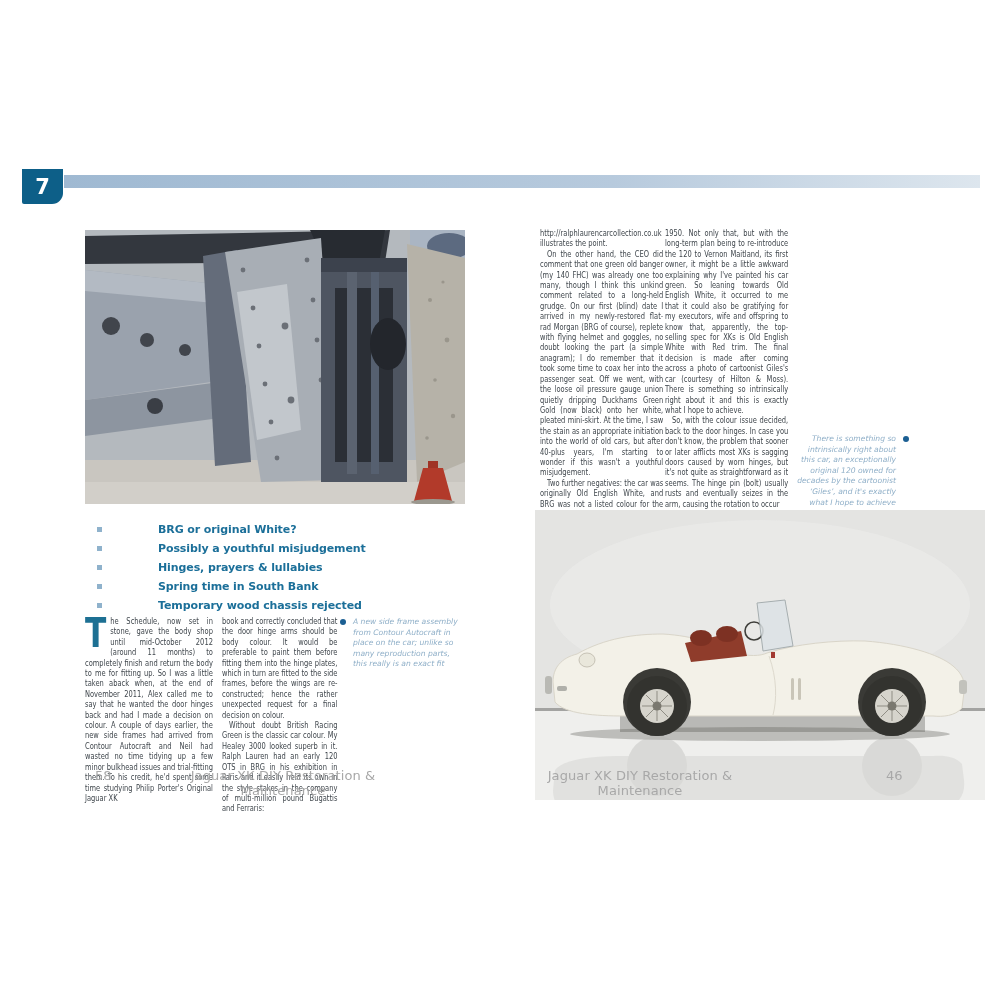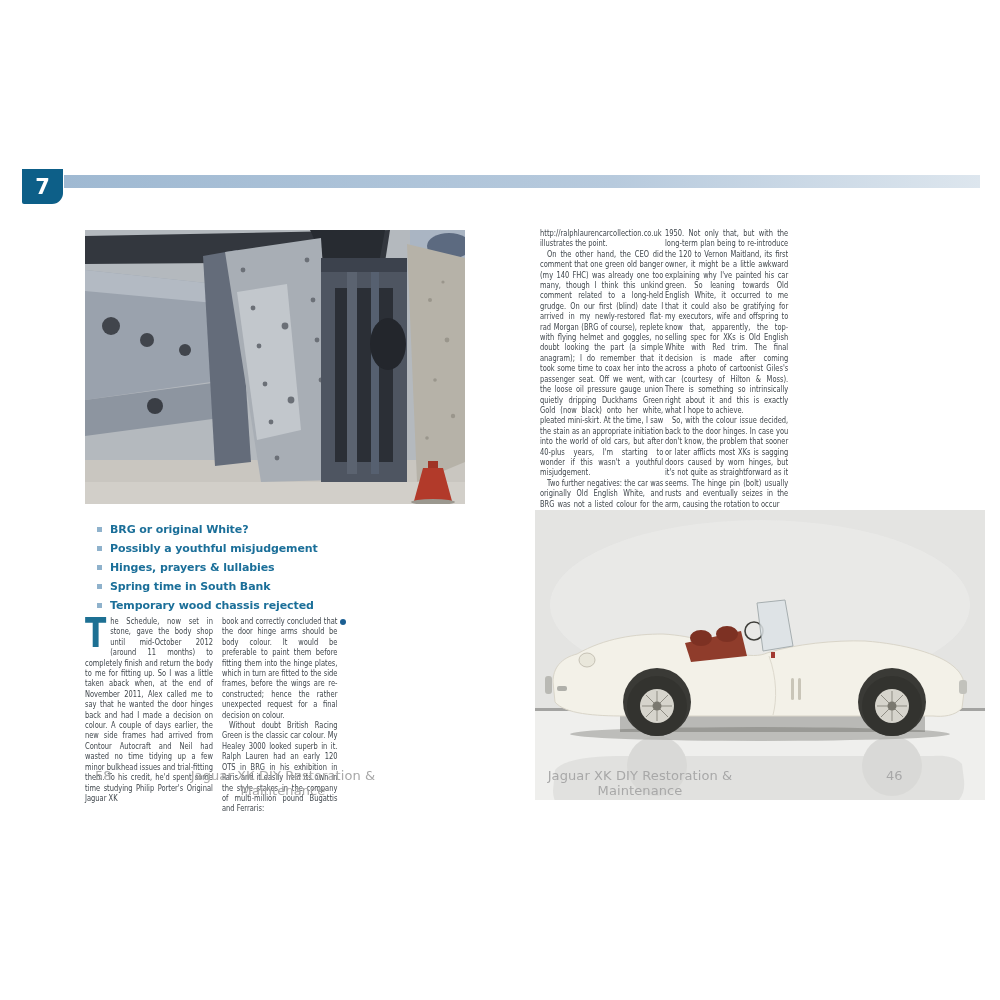--- a/index.html
+++ b/index.html
@@ -15,21 +15,21 @@
 
   
   .photo{position:absolute;overflow:hidden;}
   .photo-left{left:85px;top:230px;width:380px;height:274px;}
   .photo-right{left:535px;top:510px;width:450px;height:290px;}
   .photo svg{display:block;}
 
   
   .highlights{position:absolute;left:97px;top:520px;list-style:none;margin:0;padding:0;}
   .highlights li{display:flex;align-items:center;height:19px;font-size:11px;font-weight:bold;
-                 color:#1b6f99;letter-spacing:-0.1px;}
+                 color:#1b6f99;letter-spacing:-0.1px;gap:48px;}
   .highlights .sq{width:5px;height:5px;background:#8fb2cc;margin-right:8px;flex:0 0 auto;}
 
   
   .bodycol{position:absolute;color:#3f464c;font-size:8.6px;line-height:10.4px;
            transform:scaleX(0.78);transform-origin:0 0;text-align:justify;}
   .bodycol p{margin:0;}
   .bodycol p.ind{text-indent:9px;}
   .col-l1{left:85px;top:616px;width:164px;}
   .col-l2{left:222px;top:616px;width:148px;}
   .col-r1{left:540px;top:228px;width:158px;}
@@ -156,36 +156,41 @@
   <div class="bodycol col-l1">
     <p><span class="dropcap">T</span><span>he Schedule, now set in stone, gave the body shop until mid-October 2012 (around 11 months) to completely finish and return the body to me for fitting up. So I was a little taken aback when, at the end of November 2011, Alex called me to say that he wanted the door hinges back and had I made a decision on colour. A couple of days earlier, the new side frames had arrived from Contour Autocraft and Neil had wasted no time tidying up a few minor bulkhead issues and trial-fitting them. To his credit, he'd spent some time studying Philip Porter's Original Jaguar XK</span></p>
   </div>
   <div class="bodycol col-l2">
     <p>book and correctly concluded that the door hinge arms should be body colour. It would be preferable to paint them before fitting them into the hinge plates, which in turn are fitted to the side frames, before the wings are re-constructed; hence the rather unexpected request for a final decision on colour.</p>
     <p class="ind">Without doubt British Racing Green is the classic car colour. My Healey 3000 looked superb in it. Ralph Lauren had an early 120 OTS in BRG in his exhibition in Paris and it easily held its own in the style stakes in the company of multi-million pound Bugattis and Ferraris:</p>
   </div>
 
   <div class="caption caption-left">
     <span class="dot"></span>
+    <span>A new side frame assembly from Contour Autocraft in place on the car; unlike so many reproduction parts, this really is an exact fit</span>
   </div>
 
   <div class="footer-text pn-left">58</div>
   <div class="footer-text title-left">Jaguar XK DIY Restoration &amp; Maintenance</div>
 
   <div class="bodycol col-r1">
     <p>http://ralphlaurencarcollection.co.uk illustrates the point.</p>
     <p class="ind">On the other hand, the CEO did comment that one green old banger (my 140 FHC) was already one too many, though I think this unkind comment related to a long-held grudge. On our first (blind) date I arrived in my newly-restored flat-rad Morgan (BRG of course), replete with flying helmet and goggles, no doubt looking the part (a simple anagram); I do remember that it took some time to coax her into the passenger seat. Off we went, with the loose oil pressure gauge union quietly dripping Duckhams Green Gold (now black) onto her white, pleated mini-skirt. At the time, I saw the stain as an appropriate initiation into the world of old cars, but after 40-plus years, I'm starting to wonder if this wasn't a youthful misjudgement.</p>
     <p class="ind">Two further negatives: the car was originally Old English White, and BRG was not a listed colour for the 120 in</p>
   </div>
   <div class="bodycol col-r2">
     <p>1950. Not only that, but with the long-term plan being to re-introduce the 120 to Vernon Maitland, its first owner, it might be a little awkward explaining why I've painted his car green. So leaning towards Old English White, it occurred to me that it could also be gratifying for my executors, wife and offspring to know that, apparently, the top-selling spec for XKs is Old English White with Red trim. The final decision is made after coming across a photo of cartoonist Giles's car (courtesy of Hilton &amp; Moss). There is something so intrinsically right about it and this is exactly what I hope to achieve.</p>
     <p class="ind">So, with the colour issue decided, back to the door hinges. In case you don't know, the problem that sooner or later afflicts most XKs is sagging doors caused by worn hinges, but it's not quite as straightforward as it seems. The hinge pin (bolt) usually rusts and eventually seizes in the arm, causing the rotation to occur</p>
   </div>
 
 
+  <div class="caption caption-right">
+    <span class="dot"></span>
+    <span>There is something so intrinsically right about this car, an exceptionally original 120 owned for decades by the cartoonist ‘Giles’, and it's exactly what I hope to achieve</span>
+  </div>
 
   <div class="photo photo-right">
     <svg width="450" height="290" viewBox="0 0 450 290">
       <rect x="0" y="0" width="450" height="200" fill="#e4e4e2"></rect>
       <ellipse cx="225" cy="95" rx="210" ry="85" fill="#ebebe9" opacity="0.7"></ellipse>
       <rect x="0" y="198" width="450" height="3" fill="#a3a3a1"></rect>
       <rect x="0" y="201" width="450" height="89" fill="#efefed"></rect>
 
       <g transform="translate(0,452) scale(1,-1)" opacity="0.16">
         <path d="M18,172 C18,158 26,148 42,144 C70,128 100,124 128,124

